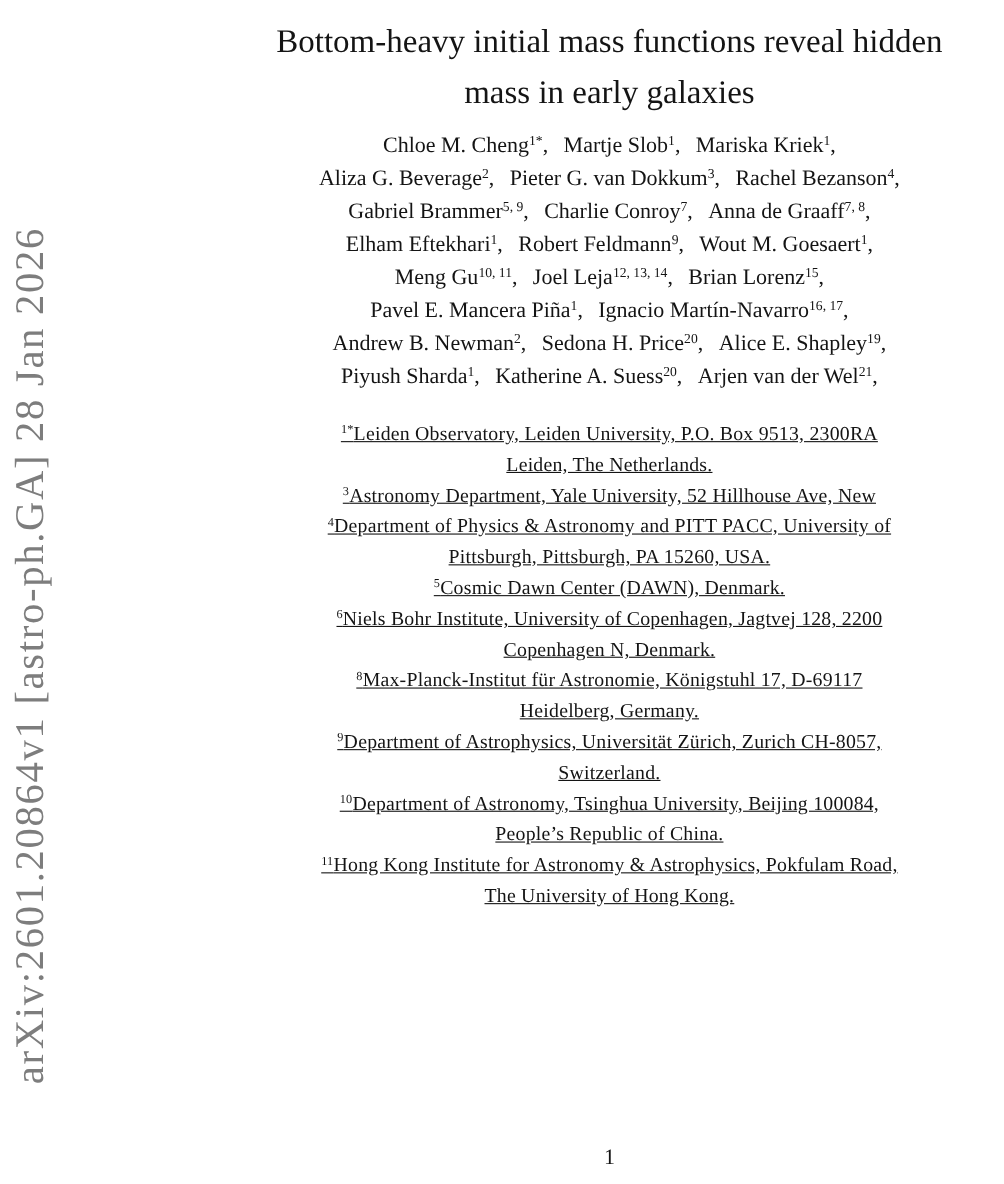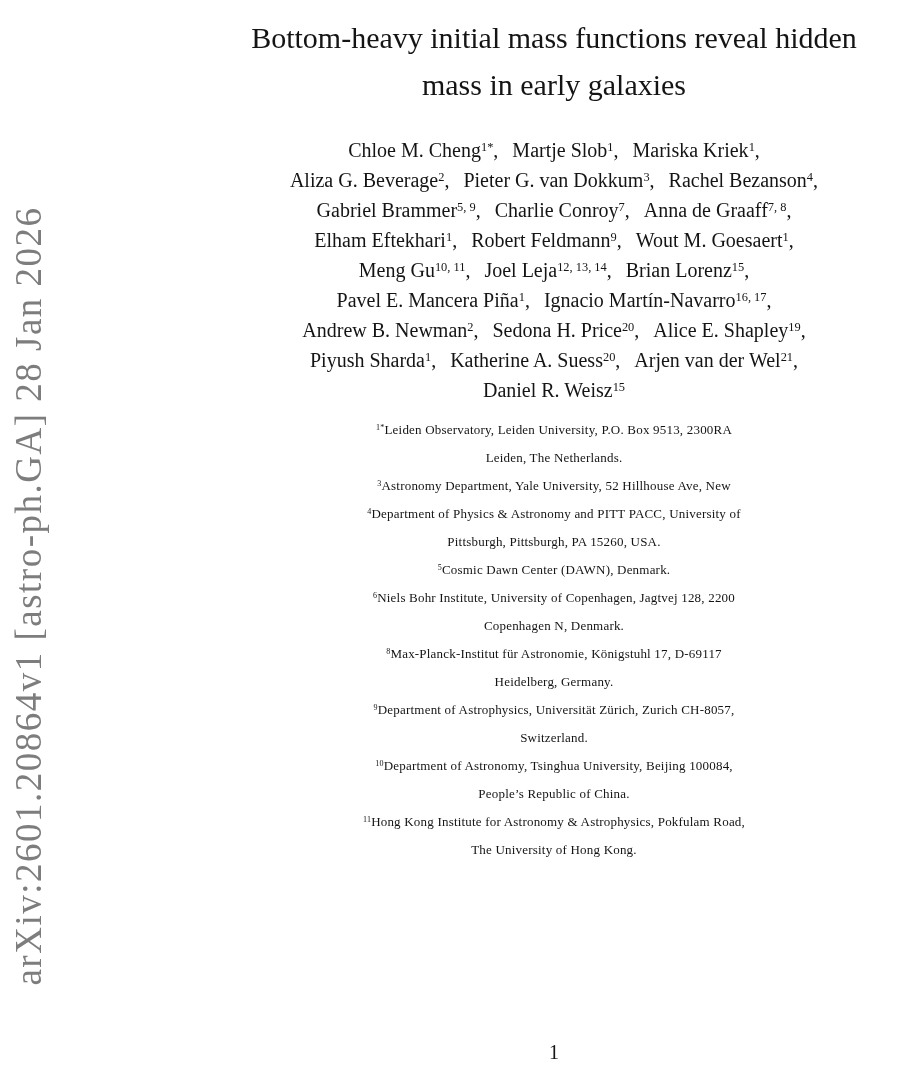--- a/index.html
+++ b/index.html
@@ -30,38 +30,39 @@
     text-align: center;
   }
   .title {
     margin: 0;
     font-weight: normal;
     font-size: 30px;
     line-height: 47px;
     white-space: nowrap;
   }
   .authors {
-    margin-top: 27px;
+    margin-top: 9px;
     font-size: 20px;
     line-height: 30px;
   }
   .author-line { white-space: nowrap; }
   .sep { display: inline-block; width: 0.7em; }
   sup {
     font-size: 62%;
     vertical-align: baseline;
     position: relative;
     top: -0.5em;
     line-height: 0;
   }
   .affiliations {
-    margin-top: 11px;
-    font-size: 13px;
+    margin-top: 23px;
+    font-size: 18px;
     line-height: 28px;
     letter-spacing: 0.2px;
+    text-decoration: underline;
   }
   .affil-line { white-space: nowrap; }
   .page-number {
     position: absolute;
     left: 196px;
     width: 716px;
     top: 1041px;
     text-align: center;
     font-size: 20px;
   }
@@ -81,21 +82,20 @@
 
     <div class="authors" id="authors">
         <div class="author-line"><span><span>Chloe M. Cheng</span><sup>1*</sup></span>,<span class="sep"></span><span><span>Martje Slob</span><sup>1</sup></span>,<span class="sep"></span><span><span>Mariska Kriek</span><sup>1</sup></span>,</div>
         <div class="author-line"><span><span>Aliza G. Beverage</span><sup>2</sup></span>,<span class="sep"></span><span><span>Pieter G. van Dokkum</span><sup>3</sup></span>,<span class="sep"></span><span><span>Rachel Bezanson</span><sup>4</sup></span>,</div>
         <div class="author-line"><span><span>Gabriel Brammer</span><sup>5, 9</sup></span>,<span class="sep"></span><span><span>Charlie Conroy</span><sup>7</sup></span>,<span class="sep"></span><span><span>Anna de Graaff</span><sup>7, 8</sup></span>,</div>
         <div class="author-line"><span><span>Elham Eftekhari</span><sup>1</sup></span>,<span class="sep"></span><span><span>Robert Feldmann</span><sup>9</sup></span>,<span class="sep"></span><span><span>Wout M. Goesaert</span><sup>1</sup></span>,</div>
         <div class="author-line"><span><span>Meng Gu</span><sup>10, 11</sup></span>,<span class="sep"></span><span><span>Joel Leja</span><sup>12, 13, 14</sup></span>,<span class="sep"></span><span><span>Brian Lorenz</span><sup>15</sup></span>,</div>
         <div class="author-line"><span><span>Pavel E. Mancera Piña</span><sup>1</sup></span>,<span class="sep"></span><span><span>Ignacio Martín-Navarro</span><sup>16, 17</sup></span>,</div>
         <div class="author-line"><span><span>Andrew B. Newman</span><sup>2</sup></span>,<span class="sep"></span><span><span>Sedona H. Price</span><sup>20</sup></span>,<span class="sep"></span><span><span>Alice E. Shapley</span><sup>19</sup></span>,</div>
         <div class="author-line"><span><span>Piyush Sharda</span><sup>1</sup></span>,<span class="sep"></span><span><span>Katherine A. Suess</span><sup>20</sup></span>,<span class="sep"></span><span><span>Arjen van der Wel</span><sup>21</sup></span>,</div>
-        <div class="author-line"><span><span>Daniel R. Weisz</span><sup>15</sup></span></div>
       </div>
 
     <div class="affiliations" id="affiliations">
         <div>
           <div class="affil-line"><sup>1*</sup><span>Leiden Observatory, Leiden University, P.O. Box 9513, 2300RA</span></div>
           <div class="affil-line"><span>Leiden, The Netherlands.</span></div>
         </div>
         <div>
           <div class="affil-line"><sup>3</sup><span>Astronomy Department, Yale University, 52 Hillhouse Ave, New</span></div>
         </div>

